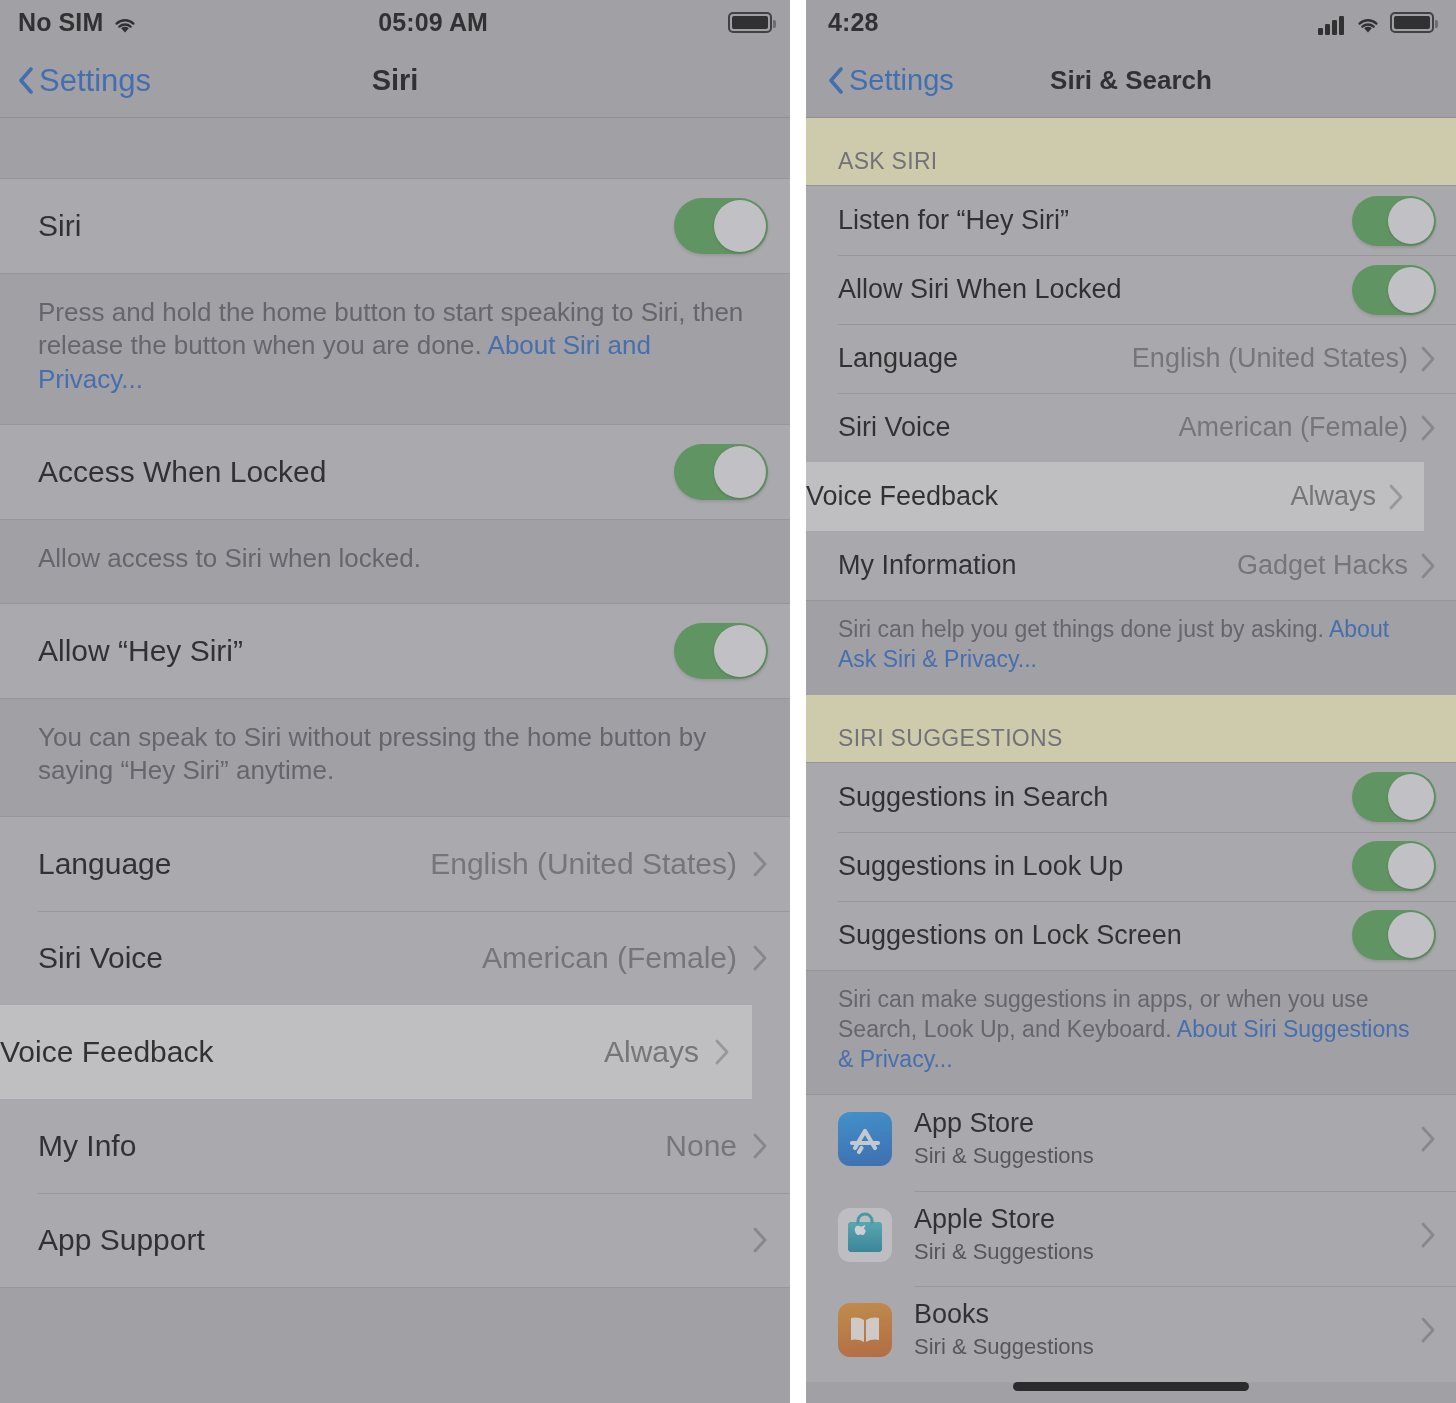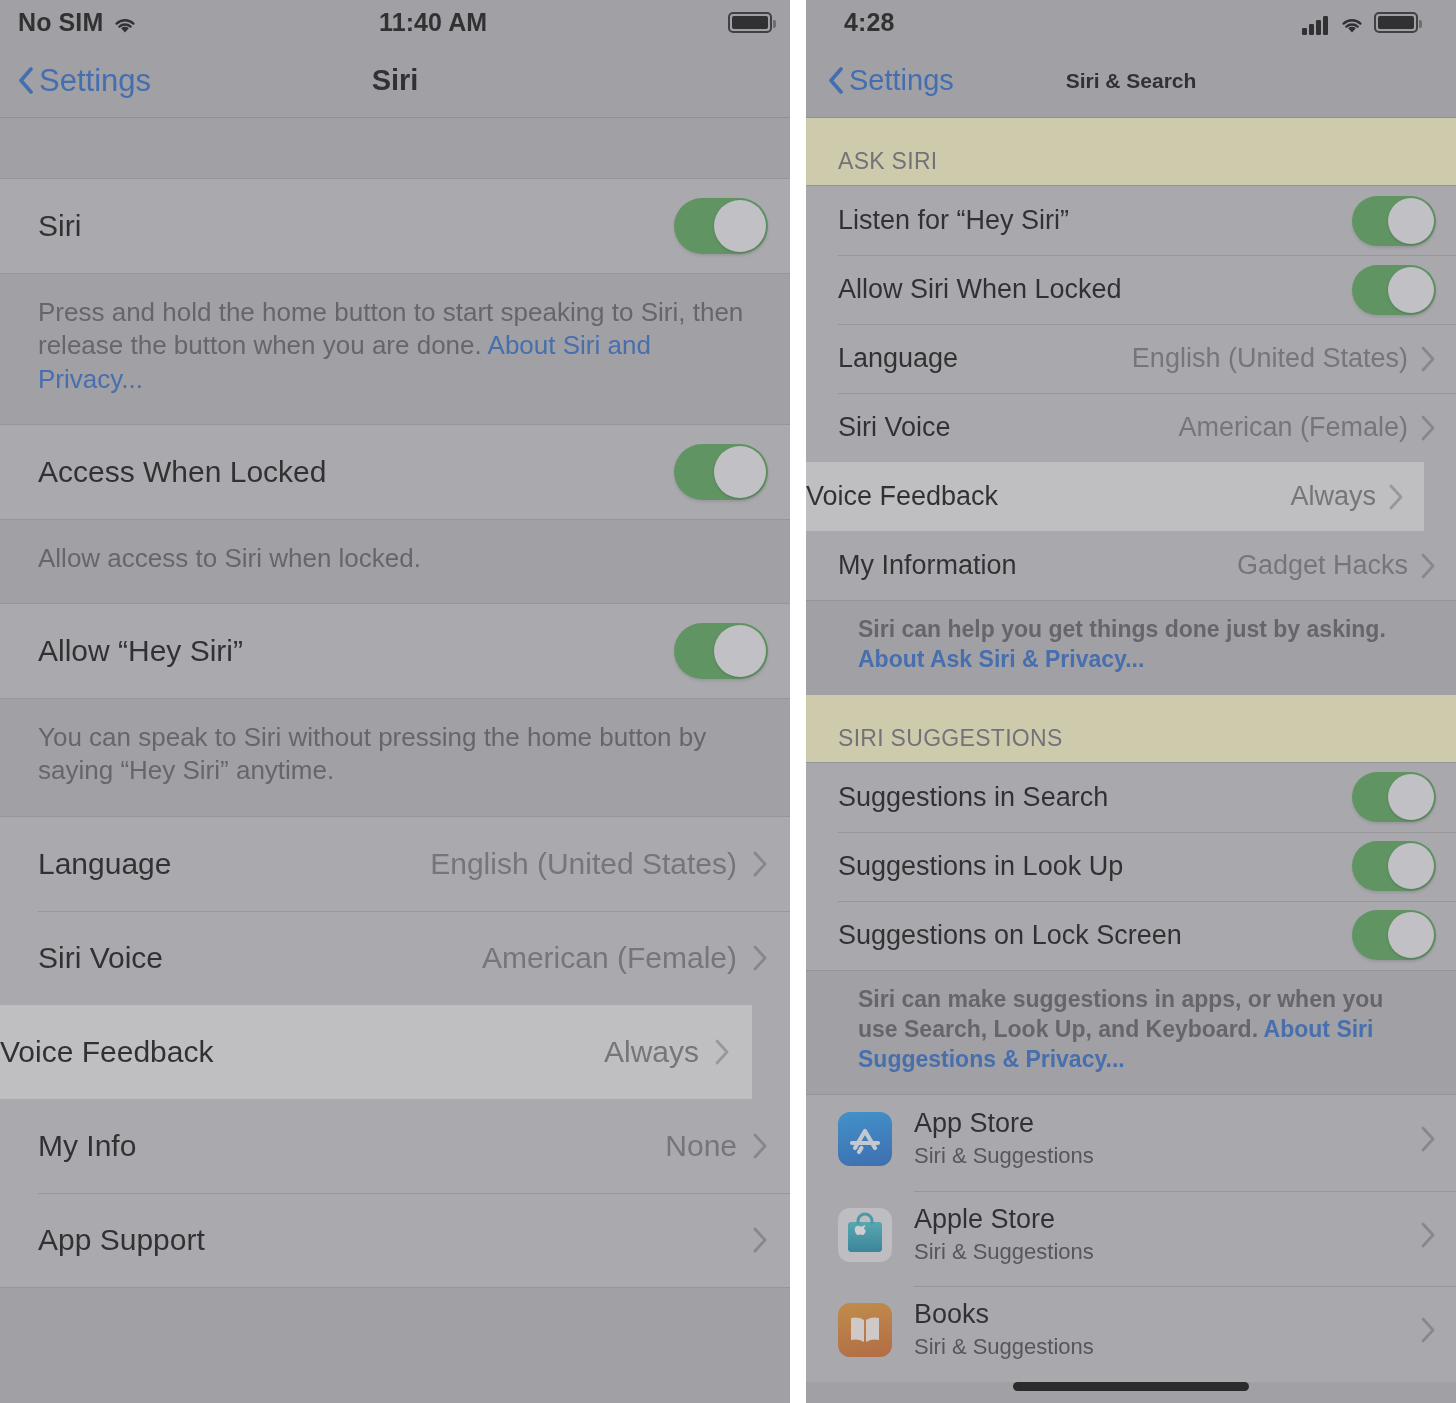--- a/index.html
+++ b/index.html
@@ -39,21 +39,21 @@
     z-index: 50;
   }
 
   .content { position: relative; z-index: 1; }
 
   
   .statusbar {
     height: 44px;
     display: flex;
     align-items: center;
-    padding: 0 38px;
+    padding: 0 22px;
     font-size: 25px;
     font-weight: 600;
     color: #000;
     letter-spacing: .1px;
   }
   .left .statusbar { padding: 0 18px; }
   .sb-left  { display: flex; align-items: center; gap: 9px; flex: 0 0 auto; }
   .sb-mid   { flex: 1; text-align: center; }
   .sb-right { display: flex; align-items: center; gap: 9px; flex: 0 0 auto; justify-content: flex-end; }
   .right .sb-left  { flex: 1; text-align: left; }
@@ -98,21 +98,21 @@
     flex: 0 0 auto;
   }
   .navtitle {
     position: absolute;
     left: 0; right: 0;
     text-align: center;
     font-size: 29px;
     font-weight: 700;
     color: #000;
   }
-  .right .navtitle { font-size: 21px; }
+  .right .navtitle { font-size: 26px; }
 
   
   .spacer-top { height: 60px; }
 
   .group { background: #c0c0c2; }
   .left .group  { background: #c3c3c5; }
   .right .group { background: #c2c2c4; }
 
   .group-top    { border-top: 1px solid rgba(0,0,0,.16); }
   .group-bottom { border-bottom: 1px solid rgba(0,0,0,.16); }
@@ -170,21 +170,21 @@
   .row.highlight + .row::before { display:none; }
 
   
   .footer {
     padding: 22px 38px 28px 38px;
     font-size: 26px;
     line-height: 1.28;
     color: #55555a;
     background: #b3b3b6;
   }
-  .right .footer { padding: 14px 32px 20px 52px; font-size: 23px; line-height: 1.3; font-weight: bold; }
+  .right .footer { padding: 14px 32px 20px 32px; font-size: 23px; line-height: 1.3; }
   .footer a { color: #2563c4; text-decoration: none; }
 
   .section-header {
     padding: 30px 32px 10px 32px;
     font-size: 23px;
     color: #6a6a6e;
     letter-spacing: .3px;
     background: #fef9c3;
   }
 
@@ -260,21 +260,21 @@
         <div class="sb-left">
           <span>No SIM</span>
           <span class="wifi-icon">
             <svg viewBox="0 0 26 20" width="26" height="20">
               <path d="M13 17.6 L9.2 13.3 a5.6 5.6 0 0 1 7.6 0 Z" fill="#000"></path>
               <path d="M4.6 8.6 a12.4 12.4 0 0 1 16.8 0" stroke="#000" stroke-width="2.4" fill="none" stroke-linecap="round"></path>
               <path d="M7.4 11.6 a8.3 8.3 0 0 1 11.2 0" stroke="#000" stroke-width="2.4" fill="none" stroke-linecap="round"></path>
             </svg>
           </span>
         </div>
-        <div class="sb-mid">11:40 AM</div>
+        <div class="sb-mid">05:09 AM</div>
         <div class="sb-right">
           <span class="batt">
               <i></i>
             </span>
         </div>
       </div>
 
       <div class="navbar">
         <div class="back">
           <svg class="chev-back" viewBox="0 0 15 27">

